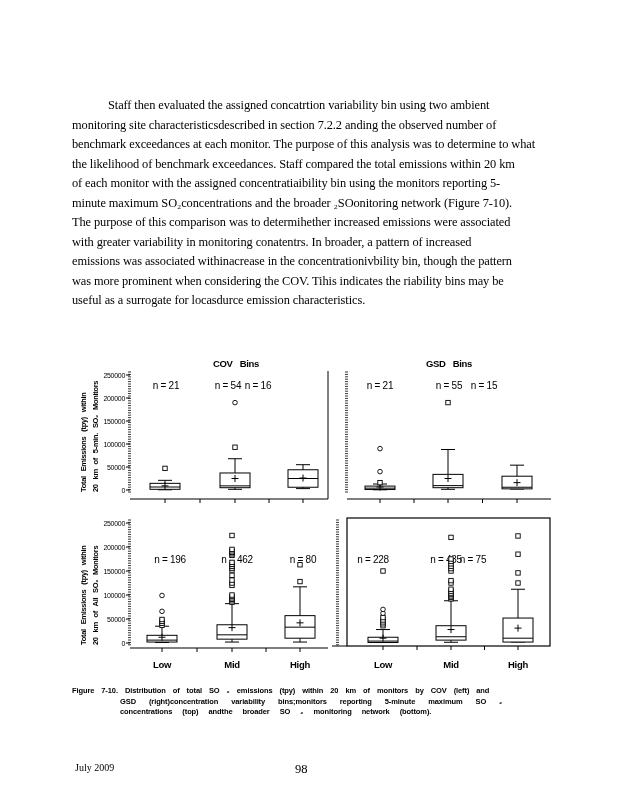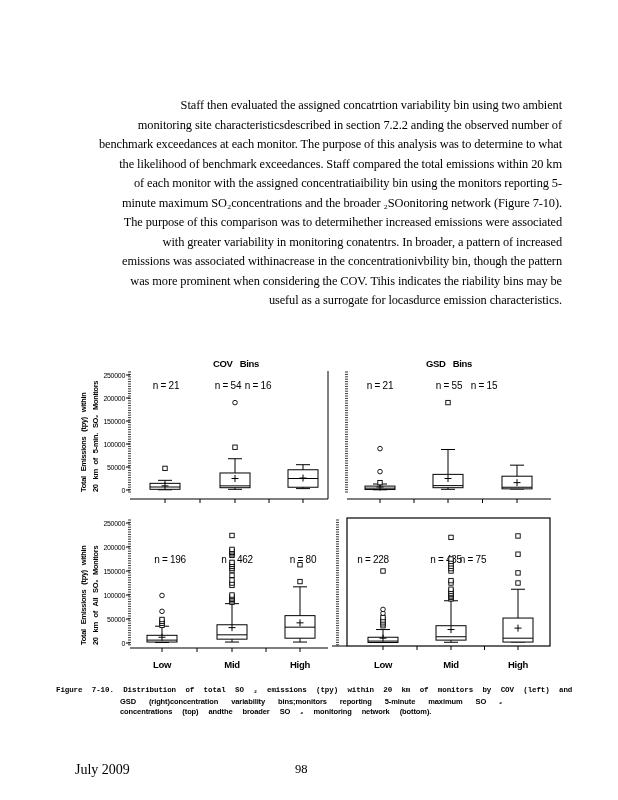--- a/index.html
+++ b/index.html
@@ -1,28 +1,28 @@
 <!DOCTYPE html>
 <html><head>
 <meta charset="utf-8">
 <style>
   html,body{margin:0;padding:0;}
   body{width:618px;height:800px;background:#ffffff;position:relative;overflow:hidden;
        font-family:"Liberation Serif", serif;color:#000;}
   .page{position:absolute;left:0;top:0;width:618px;height:800px;background:#fff;}
   .para{position:absolute;left:72px;top:96px;width:490px;font-size:12.4px;}
-  .para .ln{height:19.5px;line-height:19.5px;white-space:nowrap;letter-spacing:-0.1px;text-align:right;}
+  .para .ln{height:19.5px;line-height:19.5px;white-space:nowrap;letter-spacing:-0.1px;}
   .para .ln.first{padding-left:36px;}
   #fig{position:absolute;left:0;top:0;}
   .cap{position:absolute;font-family:"Liberation Sans", sans-serif;font-weight:bold;
        font-size:7.5px;letter-spacing:-0.1px;white-space:nowrap;}
-  #cap1{left:56px;top:686px;word-spacing:5px;font-family:Liberation Mono, monospace;}
+  #cap1{left:72px;top:686px;word-spacing:5px;}
   #cap2{left:120px;top:696.5px;word-spacing:11px;text-align:center;}
   #cap3{left:120px;top:707px;word-spacing:8px;text-align:center;}
-  .footer-date{position:absolute;left:75px;top:762px;font-size:14px;}
+  .footer-date{position:absolute;left:75px;top:762px;font-size:10px;}
   .footer-page{position:absolute;left:295px;top:762px;font-size:12.5px;}
 </style>
 </head>
 <body>
 
 <div class="page">
 
   <div class="para">
     <div class="ln first">Staff then evaluated the assigned concatrtion variability bin using two ambient</div>
     <div class="ln">monitoring site characteristicsdescribed in section 7.2.2 anding the observed number of</div>

